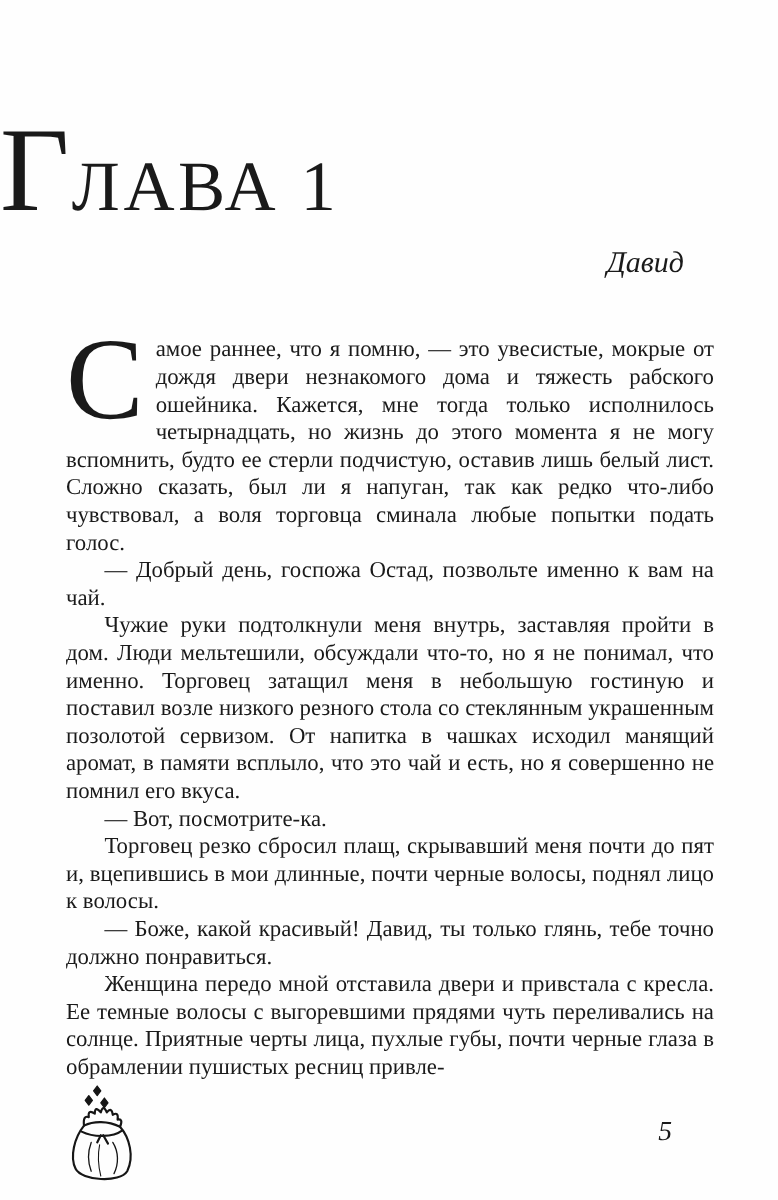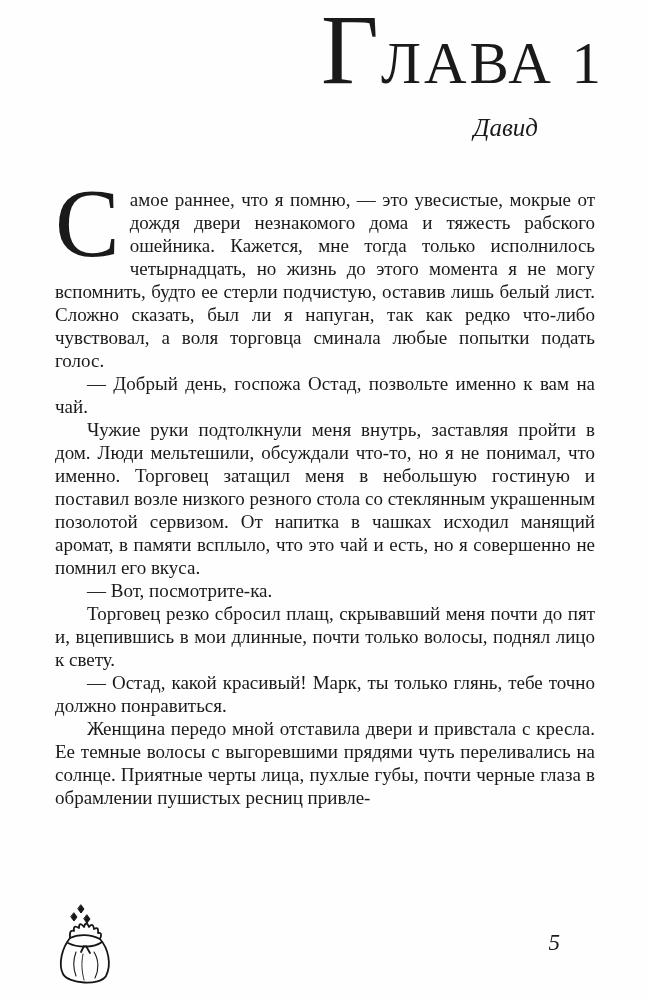--- a/index.html
+++ b/index.html
@@ -7,36 +7,36 @@
     position: relative;
     width: 648px;
     height: 1000px;
     margin: 0 auto;
     background: #fefefe;
     color: #1a1a1a;
     font-family: "Liberation Serif", serif;
     overflow: hidden;
   }
   .chapter-heading {
-    padding-right: 44px;
-    text-align: right;
+    margin-top: 92px;
+    padding-right: 64px;
     line-height: 1;
     white-space: nowrap;
   }
   .chapter-initial {
     font-size: 100px;
     letter-spacing: 2px;
   }
   .chapter-rest {
     font-size: 59px;
     letter-spacing: 3px;
   }
   .chapter-subtitle {
     margin-top: 14px;
-    padding-right: 110px;
+    padding-right: 78px;
     text-align: right;
     font-style: italic;
     font-size: 25px;
   }
   .body-text {
     margin-top: 46px;
     padding: 0 53px 0 55px;
     font-size: 19px;
     line-height: 23px;
     text-align: justify;
@@ -74,22 +74,22 @@
     <span class="chapter-initial">Г</span><span class="chapter-rest">ЛАВА 1</span>
   </div>
 
   <div class="chapter-subtitle">Давид</div>
 
   <div class="body-text">
       <p class="para first"><span class="dropcap">С</span>амое раннее, что я помню, — это увесистые, мокрые от дождя двери незнакомого дома и тяжесть рабского ошейника. Кажется, мне тогда только исполнилось четырнадцать, но жизнь до этого момента я не могу вспомнить, будто ее стерли подчистую, оставив лишь белый лист. Сложно сказать, был ли я напуган, так как редко что-либо чувствовал, а воля торговца сминала любые попытки подать голос.</p>
       <p class="para">— Добрый день, госпожа Остад, позвольте именно к вам на чай.</p>
       <p class="para">Чужие руки подтолкнули меня внутрь, заставляя пройти в дом. Люди мельтешили, обсуждали что-то, но я не понимал, что именно. Торговец затащил меня в небольшую гостиную и поставил возле низкого резного стола со стеклянным украшенным позолотой сервизом. От напитка в чашках исходил манящий аромат, в памяти всплыло, что это чай и есть, но я совершенно не помнил его вкуса.</p>
       <p class="para">— Вот, посмотрите-ка.</p>
-      <p class="para">Торговец резко сбросил плащ, скрывавший меня почти до пят и, вцепившись в мои длинные, почти только волосы, поднял лицо к свету.</p>
-      <p class="para">— Остад, какой красивый! Марк, ты только глянь, тебе точно должно понравиться.</p>
+      <p class="para">Торговец резко сбросил плащ, скрывавший меня почти до пят и, вцепившись в мои длинные, почти черные волосы, поднял лицо к волосы.</p>
+      <p class="para">— Боже, какой красивый! Давид, ты только глянь, тебе точно должно понравиться.</p>
       <p class="para">Женщина передо мной отставила двери и привстала с кресла. Ее темные волосы с выгоревшими прядями чуть переливались на солнце. Приятные черты лица, пухлые губы, почти черные глаза в обрамлении пушистых ресниц привле-</p>
     </div>
 
   <svg class="ornament" viewBox="0 0 58 84" xmlns="http://www.w3.org/2000/svg">
     <g stroke="#161616" fill="none" stroke-width="1.8" stroke-linecap="round" stroke-linejoin="round">
 
       <path d="M25 3 L28 7 L25 11 L22 7 Z" fill="#161616" stroke-width="1"></path>
       <path d="M18 11 L21 15 L18 19 L15 15 Z" fill="#161616" stroke-width="1"></path>
       <path d="M31 13 L34 17 L31 21 L28 17 Z" fill="#161616" stroke-width="1"></path>
 

